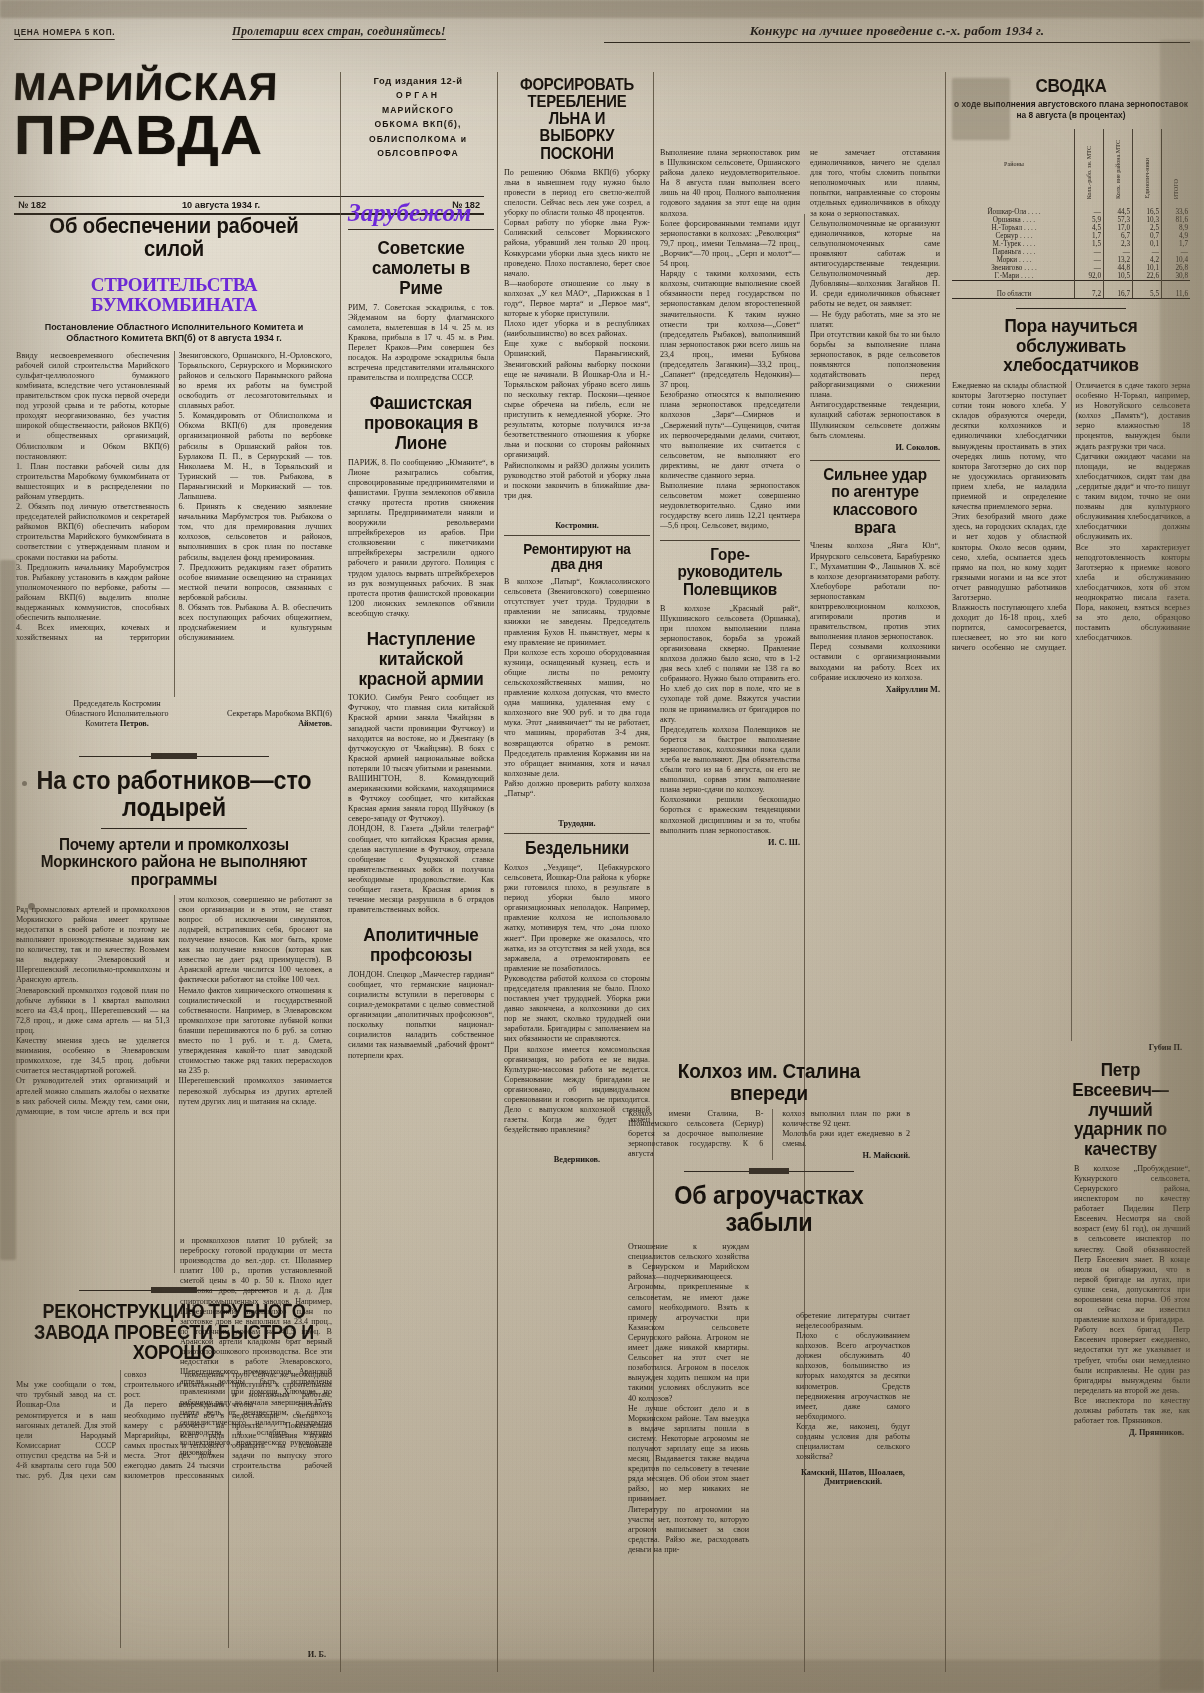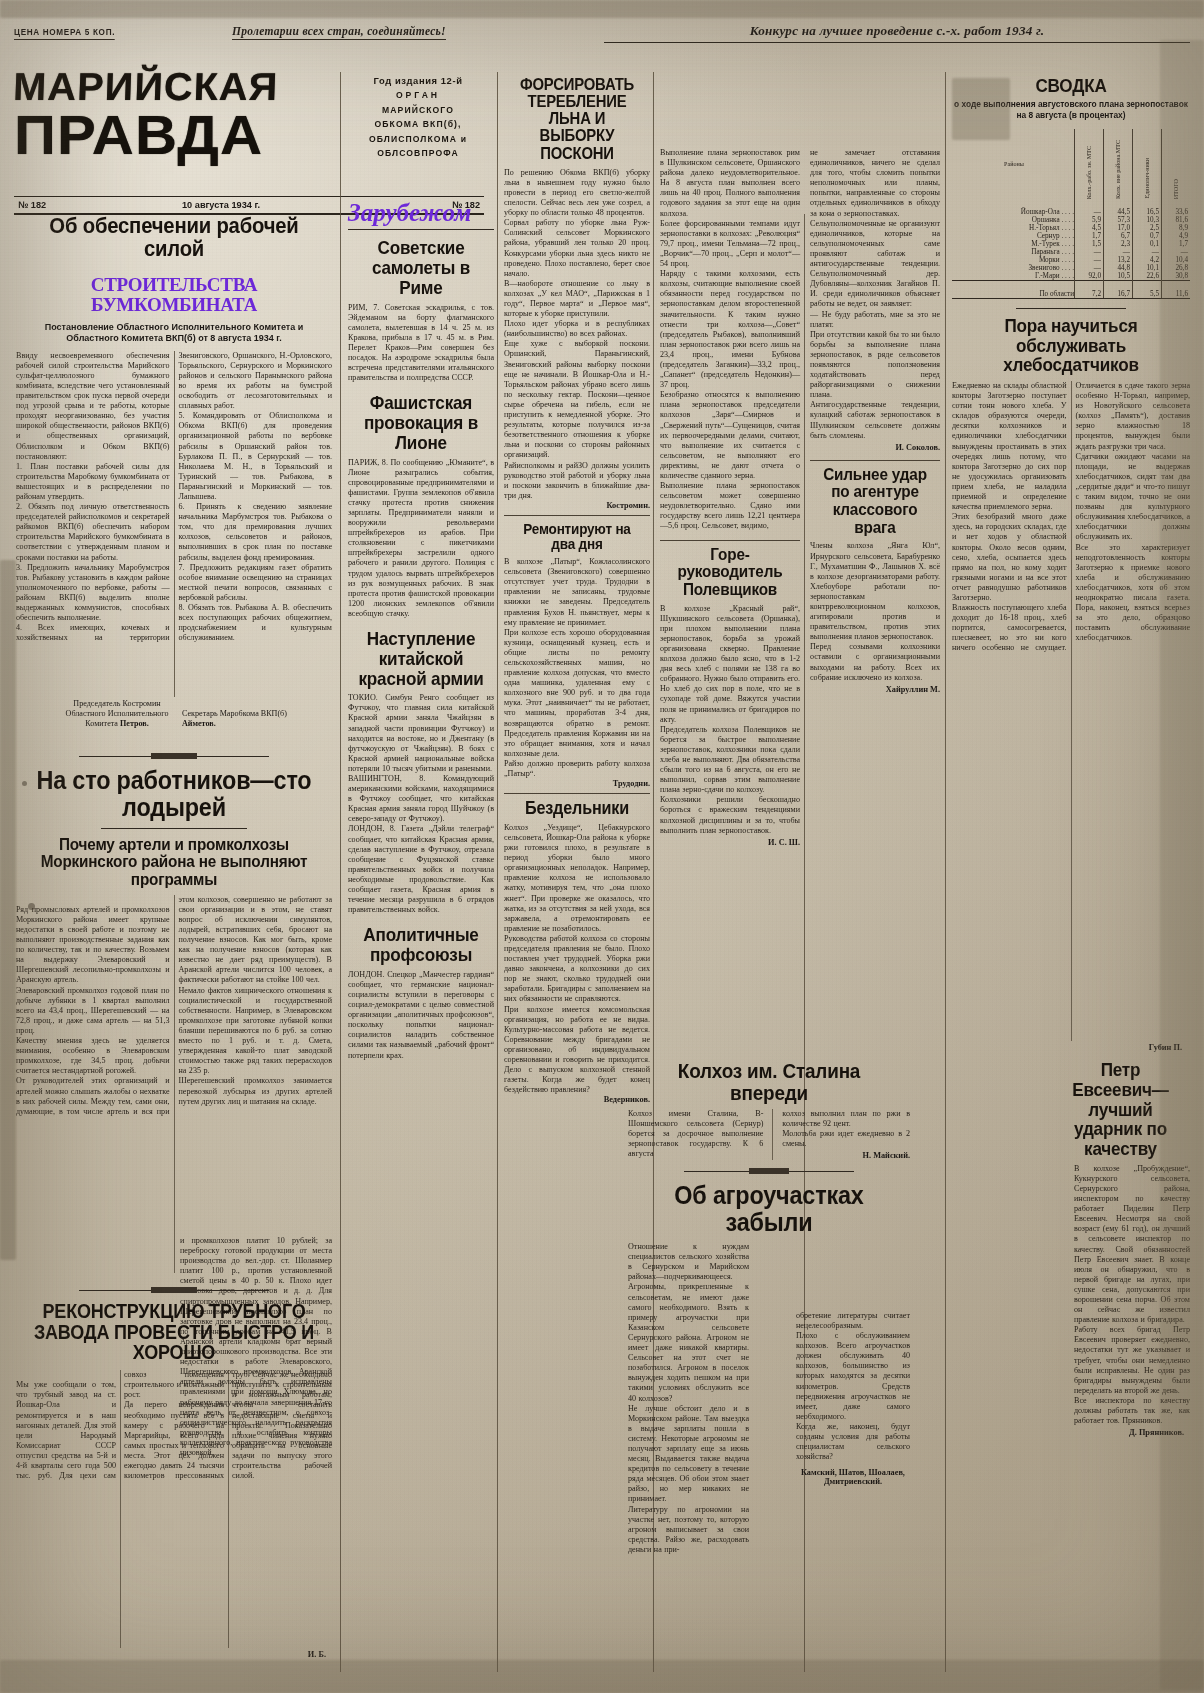--- a/index.html
+++ b/index.html
@@ -35,21 +35,21 @@
   }
   .page{position:absolute;inset:0;padding:0;}
   .body-txt{
     font-size:8.1px;line-height:10.1px;text-align:justify;
     font-family:"Liberation Serif",serif;
     color:#262019;
     -webkit-hyphens:auto;hyphens:auto;
     word-spacing:.4px;
   }
   .sig{text-align:right;font-weight:bold;font-size:8.3px;margin-top:2px;}
-  .sig-c{text-align:right;font-weight:bold;font-size:8.3px;margin-top:0;}
+  .sig-c{text-align:center;font-weight:bold;font-size:8.3px;margin-top:20px;}
 
   
   .hl{
     font-family:"Liberation Sans",sans-serif;
     font-weight:bold;
     text-align:center;
     line-height:1.04;
     color:#17120d;
     transform:scaleX(.9);
     transform-origin:center;
@@ -134,21 +134,21 @@
 
   .twocol{column-count:2;column-gap:9px;column-rule:1px solid #6b6150;}
   .threecol{column-count:3;column-gap:8px;column-rule:1px solid #6b6150;}
 
   
   table.svodka{
     border-collapse:collapse;width:100%;
     font-family:"Liberation Serif",serif;font-size:7.2px;color:#241e18;
   }
   table.svodka td,table.svodka th{padding:0;vertical-align:bottom;}
-  .svodka .rn{text-align:right;white-space:nowrap;padding-left:2px;}
+  .svodka .rn{text-align:center;white-space:nowrap;padding-left:2px;}
   .svodka .num{text-align:right;padding-right:2px;width:26px;}
   .svodka .vth{
     height:72px;text-align:center;vertical-align:bottom;
     font-size:6.1px;line-height:7px;font-weight:normal;
   }
   .vert{
     writing-mode:vertical-rl;transform:rotate(180deg);
     white-space:nowrap;display:inline-block;
   }
   .svodka .colsep{border-left:1px solid #4a4134;}
@@ -212,21 +212,21 @@
 6. Принять к сведению заявление начальника Марбумстроя тов. Рыбакова о том, что для премирования лучших колхозов, сельсоветов и районов, выполнивших в срок план по поставке рабсилы, выделен фонд премирования.
 7. Предложить редакциям газет обратить особое внимание освещению на страницах местной печати вопросов, связанных с вербовкой рабсилы.
 8. Обязать тов. Рыбакова А. В. обеспечить всех поступающих рабочих общежитием, продснабжением и культурным обслуживанием.</div>
     <div style="position:relative;height:46px;margin-top:2px;font-size:8.1px;line-height:10.2px;">
       <div style="position:absolute;left:6px;top:0;width:190px;text-align:center;">
         <span>Председатель Костромин</span><br>
         <span>Областного Исполнительного</span><br>
         <span>Комитета</span>
         <b>Петров.</b>
       </div>
-      <div style="position:absolute;right:0;top:10px;width:150px;text-align:left;">
+      <div style="position:absolute;right:0;top:10px;width:150px;text-align:right;">
         <span>Секретарь Маробкома ВКП(б)</span><br>
         <b>Айметов.</b>
       </div>
     </div>
 
     <div class="dinkus"></div>
 
     <div class="hl" style="font-size:26px;padding:0 4px;">На сто работников—сто лодырей</div>
     <hr class="hr-short">
     <div class="hl" style="font-size:17px;padding:0 2px;">Почему артели и промколхозы Моркинского района не выполняют программы</div>

